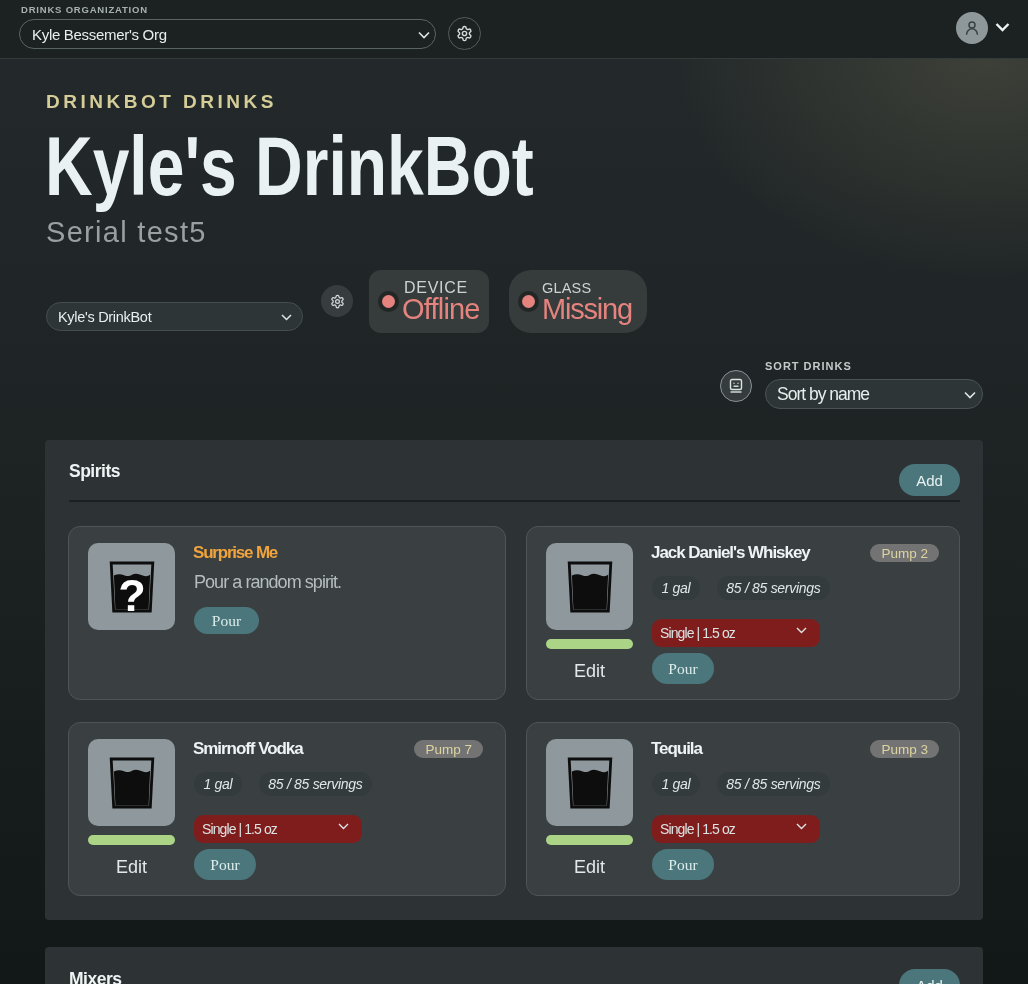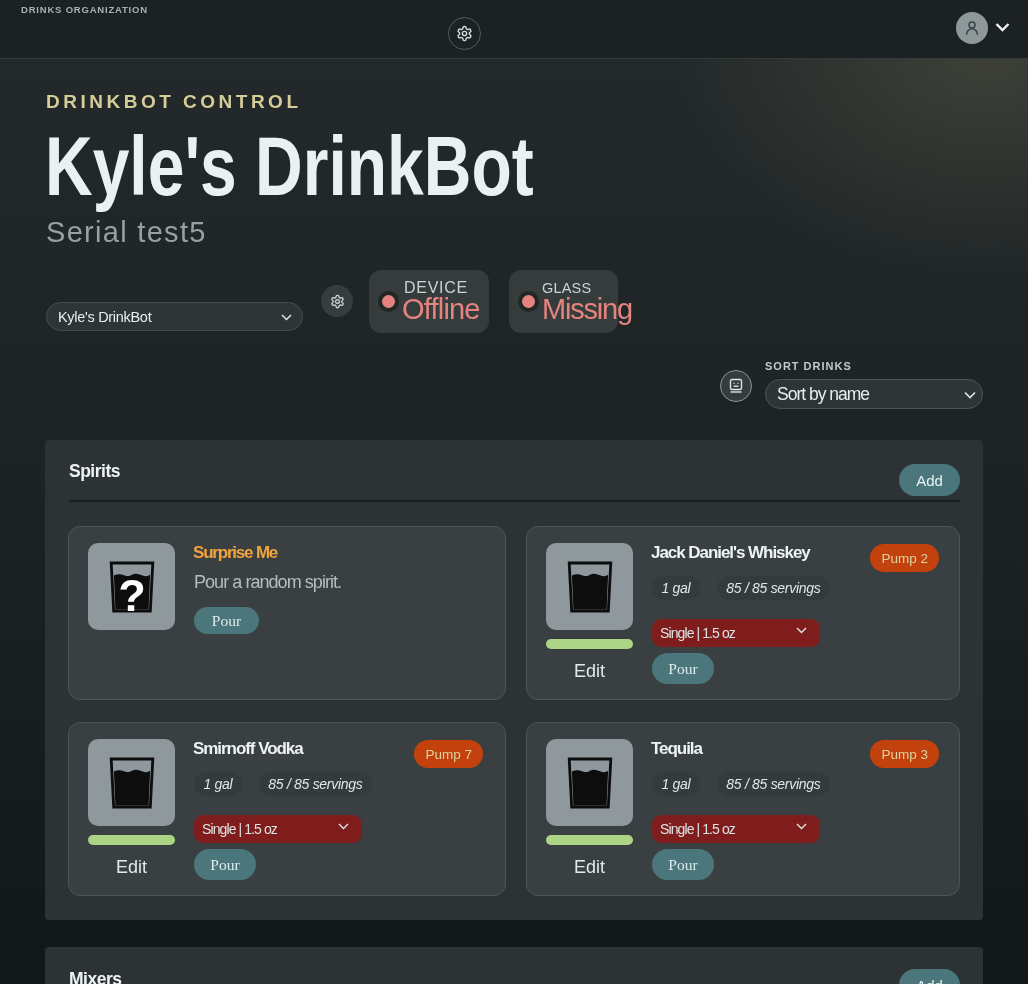--- a/index.html
+++ b/index.html
@@ -41,21 +41,21 @@
   #bot-select { left:46px; top:302px; width:257px; height:29px; padding-left:11px; font-size:14.5px; letter-spacing:-0.3px; background:#2e3536; border-color:#454d4e; }
   #gear2 { left:321px; top:285px; width:32px; height:32px; background:#373d3e; }
 
   .statchip {
     position:absolute; top:270px; height:63px; border-radius:12px; background:#363c3b;
   }
   .statchip .dot { position:absolute; left:13px; top:25px; width:13px; height:13px; border-radius:50%; background:#e5837e; box-shadow:0 0 0 4px rgba(18,22,22,0.55); }
   .statchip .lab { position:absolute; left:35px; top:9px; font-size:16px; letter-spacing:0.7px; color:#ccd3d3; font-weight:400; }
   .statchip .val { position:absolute; left:33px; top:23px; font-size:29px; letter-spacing:-0.8px; color:#e5837e; }
   #chip-device { left:369px; width:120px; }
-  #chip-glass { left:509px; width:109px; }
+  #chip-glass { left:509px; width:138px;border-radius:22px; }
   #chip-glass .val { letter-spacing:-1.2px; }
   #chip-glass .lab { font-size:14.5px; letter-spacing:0.2px; left:33px; top:10px; }
 
   
   #robot-btn { left:720px; top:370px; width:32px; height:32px; border:1px solid #88939b; background:#363c3d; }
   #sort-label { position:absolute; left:765px; top:360px; font-size:11px; letter-spacing:1px; color:#c3caca; font-weight:600; }
   #sort-select { left:765px; top:379px; width:218px; height:30px; padding-left:11px; font-size:17.5px; letter-spacing:-1px; background:#2e3536; border-color:#4b5354; }
 
   
   .section {
@@ -72,51 +72,56 @@
 
   .dcard {
     position:absolute; height:174px; border-radius:12px; background:#3a4042; border:1px solid #4d5557;
   }
   .img-sq { position:absolute; left:19px; top:16px; width:87px; height:87px; border-radius:10px; background:#8e989d; display:flex; align-items:center; justify-content:center; }
   .pbar { position:absolute; left:19px; top:112px; width:87px; height:10px; border-radius:5px; background:#abd486; }
   .editlbl { position:absolute; left:19px; top:134px; width:87px; text-align:center; font-size:18px; color:#e3e9e9; }
   .dtitle { position:absolute; left:124px; top:16px; font-size:17px; font-weight:700; letter-spacing:-1.05px; color:#eef3f4; }
   .dtitle.orange { color:#f1a33c; letter-spacing:-1.2px; }
   .ddesc { position:absolute; left:125px; top:45px; font-size:18px; letter-spacing:-0.95px; color:#b6bdbe; }
-  .pump { position:absolute; top:17px; height:28px; border-radius:14px; background:#c2410c; color:#dcd4a0; font-size:13.5px; display:flex; align-items:center; padding:0 11px;text-align:center; }
+  .pump { position:absolute; top:17px; height:18px; border-radius:14px; background:#737373; color:#dcd4a0; font-size:13.5px; display:flex; align-items:center; padding:0 11px;text-align:center; }
   .chiprow { position:absolute; left:125px; top:49px; display:flex; gap:17px;font-style:italic; }
   .chip { height:24px; border-radius:12px; background:#333b3d; color:#e0e7e8; font-size:14px; letter-spacing:-0.3px; display:flex; align-items:center; padding:0 9.5px; }
   .mini-select { position:absolute; left:125px; top:92px; width:168px; height:28px; border-radius:9px; background:#7f1d1d; color:#dde3e3; font-size:14px; letter-spacing:-0.9px; display:flex; align-items:center; padding-left:8px; }
   .pourbtn { position:absolute; left:125px; top:126px; width:62px; height:31px; border-radius:15.5px; background:#4b767c; color:#dcedeb; font-size:15.5px; display:flex; align-items:center; justify-content:center;font-family:Liberation Serif, serif; }
   .pourbtn.surprise { top:80px; width:65px; height:27px; border-radius:13.5px; }
 </style>
 </head>
 <body>
 <div id="stage">
 
   <div id="topbar">
     <div id="org-label">DRINKS ORGANIZATION</div>
+    <div class="selectbox" id="org-select">Kyle Bessemer's Org
+      <svg class="chev" style="left:397px; top:10px;" width="14" height="10" viewBox="0 0 14 10">
+          <path d="M2 2.5 L7 7.5 L12 2.5" fill="none" stroke="#dfe5e5" stroke-width="1.6"></path>
+        </svg>
+    </div>
     <div class="iconbtn-circle" id="gear1">
       <svg width="17" height="17" viewBox="0 0 24 24" fill="none" stroke="#d4dbdb" stroke-width="2">
           <path d="M12.22 2h-.44a2 2 0 0 0-2 2v.18a2 2 0 0 1-1 1.73l-.43.25a2 2 0 0 1-2 0l-.15-.08a2 2 0 0 0-2.73.73l-.22.38a2 2 0 0 0 .73 2.73l.15.1a2 2 0 0 1 1 1.72v.51a2 2 0 0 1-1 1.74l-.15.09a2 2 0 0 0-.73 2.73l.22.38a2 2 0 0 0 2.73.73l.15-.08a2 2 0 0 1 2 0l.43.25a2 2 0 0 1 1 1.73V20a2 2 0 0 0 2 2h.44a2 2 0 0 0 2-2v-.18a2 2 0 0 1 1-1.73l.43-.25a2 2 0 0 1 2 0l.15.08a2 2 0 0 0 2.73-.73l.22-.39a2 2 0 0 0-.73-2.73l-.15-.08a2 2 0 0 1-1-1.74v-.5a2 2 0 0 1 1-1.74l.15-.09a2 2 0 0 0 .73-2.73l-.22-.38a2 2 0 0 0-2.73-.73l-.15.08a2 2 0 0 1-2 0l-.43-.25a2 2 0 0 1-1-1.73V4a2 2 0 0 0-2-2z"></path>
           <circle cx="12" cy="12" r="3"></circle>
         </svg>
     </div>
     <div class="iconbtn-circle" id="avatar">
       <svg width="20" height="20" viewBox="0 0 24 24" fill="none" stroke="#374244" stroke-width="1.8">
           <circle cx="12" cy="8.5" r="3.6"></circle>
           <path d="M5.5 20 a6.5 7 0 0 1 13 0"></path>
         </svg>
     </div>
     <svg class="chev" style="left:994px; top:21px;" width="17" height="12" viewBox="0 0 17 12">
         <path d="M2.5 3 L8.5 9 L14.5 3" fill="none" stroke="#eef3f3" stroke-width="2.4"></path>
       </svg>
   </div>
 
-  <div id="eyebrow">DRINKBOT CONTROL</div>
+  <div id="eyebrow">DRINKBOT DRINKS</div>
   <div id="bigtitle">Kyle's DrinkBot</div>
   <div id="serial">Serial test5</div>
 
   <div class="selectbox" id="bot-select">Kyle's DrinkBot
     <svg class="chev" style="left:233px; top:10px;" width="13" height="9" viewBox="0 0 13 9">
         <path d="M2 2 L6.5 6.5 L11 2" fill="none" stroke="#dfe5e5" stroke-width="1.5"></path>
       </svg>
   </div>
   <div class="iconbtn-circle" id="gear2">
     <svg width="15" height="15" viewBox="0 0 24 24" fill="none" stroke="#d4dbdb" stroke-width="2">

